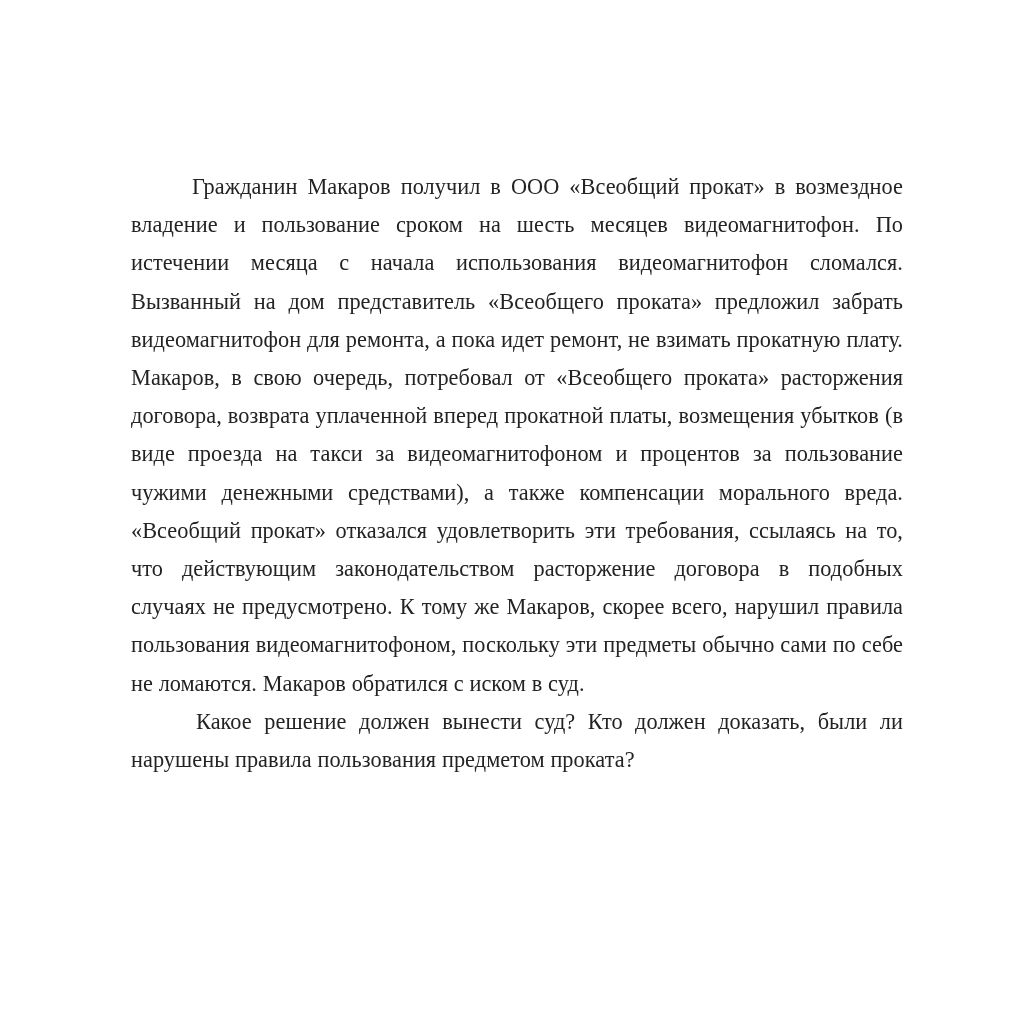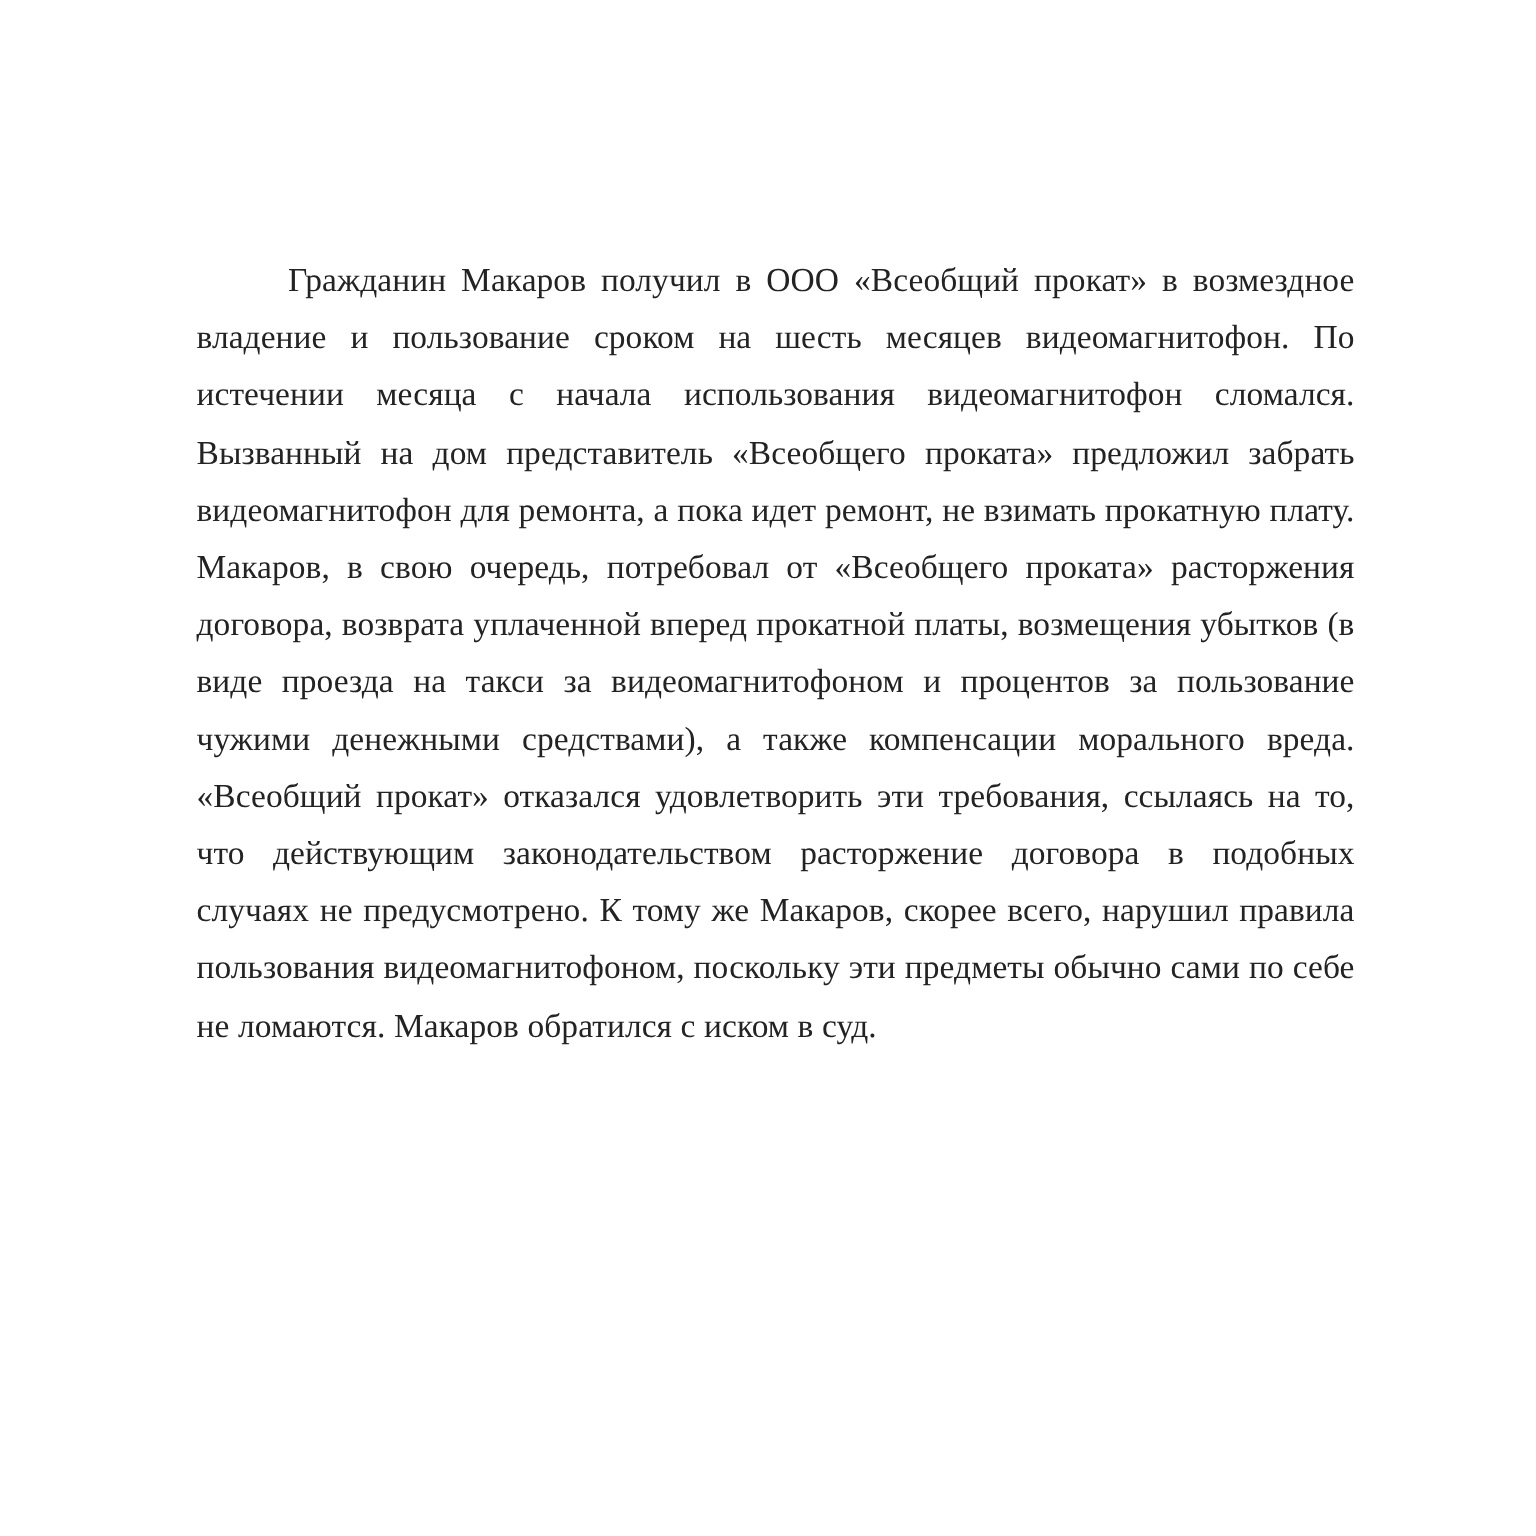--- a/index.html
+++ b/index.html
@@ -56,16 +56,17 @@
 </style>
 </head>
 <body>
 
 <div class="page">
 
   <div class="text-body">
 
     <p class="doc-paragraph first-para">Гражданин Макаров получил в ООО «Всеобщий прокат» в возмездное владение и пользование сроком на шесть месяцев видеомагнитофон. По истечении месяца с начала использования видеомагнитофон сломался. Вызванный на дом представитель «Всеобщего проката» предложил забрать видеомагнитофон для ремонта, а пока идет ремонт, не взимать прокатную плату. Макаров, в свою очередь, потребовал от «Всеобщего проката» расторжения договора, возврата уплаченной вперед прокатной платы, возмещения убытков (в виде проезда на такси за видеомагнитофоном и процентов за пользование чужими денежными средствами), а также компенсации морального вреда. «Всеобщий прокат» отказался удовлетворить эти требования, ссылаясь на то, что действующим законодательством расторжение договора в подобных случаях не предусмотрено. К тому же Макаров, скорее всего, нарушил правила пользования видеомагнитофоном, поскольку эти предметы обычно сами по себе не ломаются. Макаров обратился с иском в суд.</p>
 
+    <p class="doc-paragraph second-para">Какое решение должен вынести суд? Кто должен доказать, были ли нарушены правила пользования предметом проката?</p>
 
   </div>
 
 </div>
 
 </body></html>

